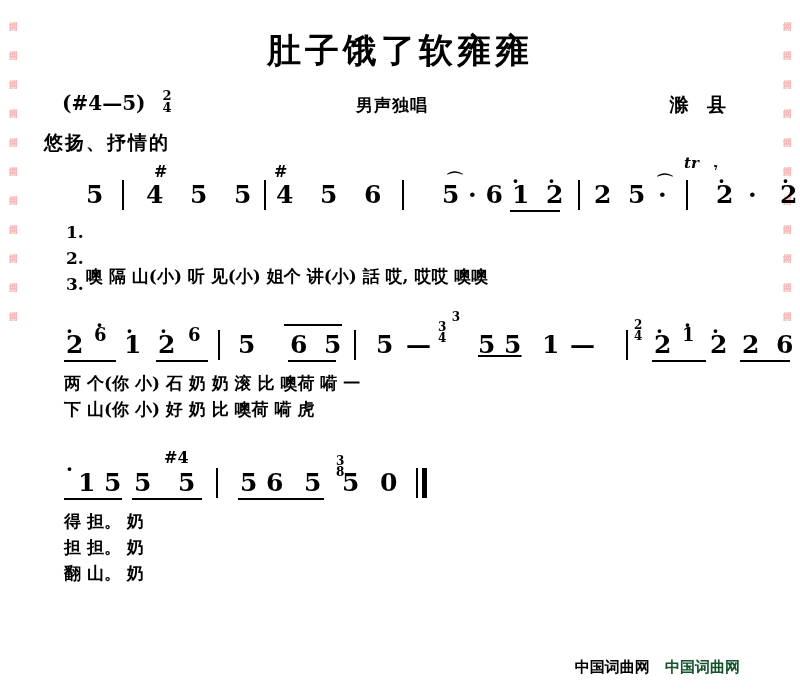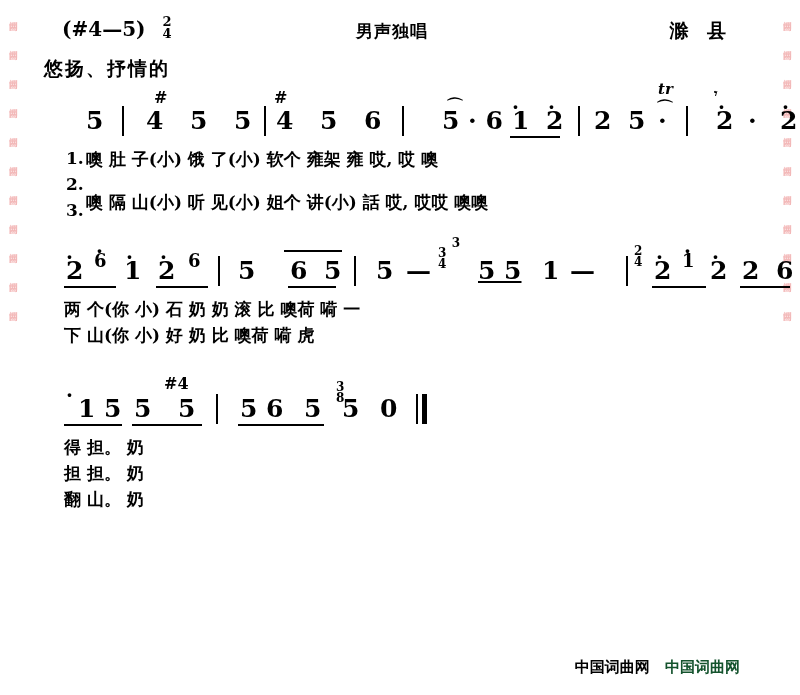--- a/index.html
+++ b/index.html
@@ -134,40 +134,41 @@
     <span>词曲网</span>
     <span>词曲网</span>
     <span>词曲网</span>
     <span>词曲网</span>
     <span>词曲网</span>
     <span>词曲网</span>
   </div>
 
 <div class="sheet">
 
+  <div class="title">肚子饿了软雍雍</div>
 
   <div class="credits">
     <div class="keysig">
       (<span>#4—5</span>)
       <span class="meter">
         <i>2</i>
         <i>4</i>
       </span>
     </div>
     <div class="voice">男声独唱</div>
     <div class="region">滁 县</div>
   </div>
 
   <div class="mood">悠扬、抒情的</div>
 
   <div class="system" style="margin-top:20px;">
     <div class="staffrow">
       <span class="acc" style="left:112px;top:-14px;">#</span>
       <span class="acc" style="left:232px;top:-14px;">#</span>
-      <span class="trill" style="left:616px;top:-22px;">tr</span>
+      <span class="trill" style="left:642px;top:-22px;">tr</span>
       <span class="slur" style="left:404px;top:-8px;">⌒</span>
       <span class="slur" style="left:614px;top:-6px;">⌒</span>
       <span class="slur" style="left:672px;top:-16px;font-size:13px;">𝄾</span>
 
       <span class="n" style="left:44px;top:4px;">5</span>
       <span class="bar" style="left:80px;"></span>
       <span class="n" style="left:104px;top:4px;">4</span>
       <span class="n" style="left:148px;top:4px;">5</span>
       <span class="n" style="left:192px;top:4px;">5</span>
       <span class="bar" style="left:222px;"></span>
@@ -189,21 +190,20 @@
 
       <span class="beam" style="left:468px;top:34px;width:50px;"></span>
       <span class="dotabove" style="left:470px;top:2px;">·</span>
       <span class="dotabove" style="left:506px;top:2px;">·</span>
       <span class="dotabove" style="left:676px;top:2px;">·</span>
       <span class="dotabove" style="left:740px;top:2px;">·</span>
     </div>
 
     <div class="lyrics">
       <span class="ly" style="left:24px;">1.</span>
-      <span class="ly" style="left:44px;">噢   肚 子(小)   饿 了(小)   软个 雍架 雍 哎,      哎      噢</span>
     </div>
     <div class="lyrics">
       <span class="ly" style="left:24px;">2.</span>
       <span class="ly" style="left:44px;margin-top:17px;">噢   隔 山(小)   听 见(小)   姐个 讲(小) 話 哎,      哎哎    噢噢</span>
     </div>
     <div class="lyrics">
       <span class="ly" style="left:24px;">3.</span>
     </div>
   </div>
 

